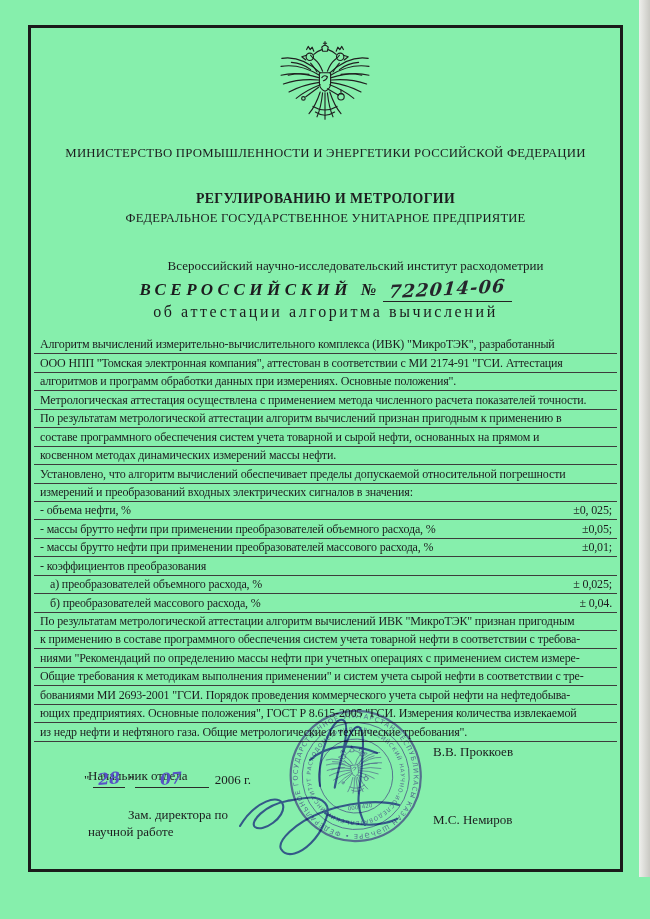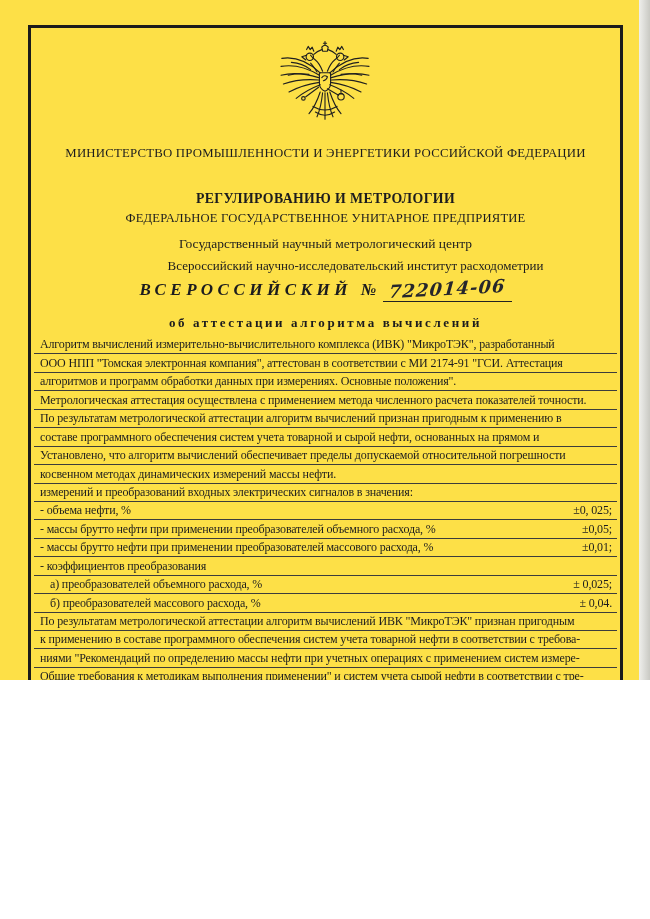--- a/index.html
+++ b/index.html
@@ -1,36 +1,36 @@
 <!DOCTYPE html>
 <html><head>
 <meta charset="utf-8">
 <style>
   html,body{margin:0;padding:0;background:#ffffff;}
-  .page{position:relative;width:650px;height:680px;background:#fde047;overflow:hidden;
+  .page{position:relative;width:650px;height:919px;background:#86efac;overflow:hidden;
         font-family:"Liberation Serif","DejaVu Serif",serif;color:#1c1c1e;}
   .scan-edge{position:absolute;right:0;top:42;width:11px;height:877px;
              background:linear-gradient(to right,#efefec,#c9c9c3);}
   .frame{position:absolute;left:28px;top:25px;width:595px;height:847px;
          border:3px solid #1b1b1b;box-sizing:border-box;}
   .ctr{position:absolute;left:28px;width:595px;text-align:center;white-space:nowrap;}
   .emblem{position:absolute;left:277px;top:30px;}
   .h-min{top:146px;font-size:12.8px;letter-spacing:.2px;}
   .h-ag1{top:170px;font-size:13.8px;font-weight:bold;letter-spacing:.4px;}
   .h-ag2{top:191px;font-size:13.8px;font-weight:bold;letter-spacing:.4px;}
   .h-ent{top:211px;font-size:12.6px;letter-spacing:.2px;}
   .h-ctr{top:236px;font-size:13.5px;}
   .h-inst{top:258px;font-size:13px;padding-left:30px;}
   .title-row{top:278px;font-size:17px;font-weight:bold;font-style:italic;letter-spacing:4.5px;}
   .hand{font-style:italic;font-family:"DejaVu Serif",serif;}
   .cert-num-wrap{display:inline-block;border-bottom:1.6px solid #222;padding:0 6px 1px 6px;
                  margin-left:2px;letter-spacing:1px;}
   .cert-num{display:inline-block;font-size:18px;font-weight:bold;color:#26262c;
             transform:rotate(-3deg) skewX(-8deg);}
-  .subtitle{top:315px;font-size:13px;font-weight:bold;letter-spacing:2.6px;}
+  .subtitle{top:303px;font-size:16px;font-weight:normal;letter-spacing:2.6px;}
   .body-lines{position:absolute;left:34px;top:336px;width:583px;}
   .bline{display:flex;align-items:flex-end;height:16.45px;border-bottom:1px solid #3c3c3c;
          padding:0 5px 1px 6px;font-size:12px;letter-spacing:-0.15px;white-space:nowrap;}
   .bline.ind{padding-left:16px;justify-content:flex-end;}
   .bl-val{margin-left:auto;padding-left:8px;}
   .sig-label{position:absolute;font-size:13px;white-space:nowrap;}
   .date-row{position:absolute;left:84px;top:772px;font-size:13px;display:flex;
             align-items:flex-end;white-space:nowrap;}
   .date-slot{display:inline-block;border-bottom:1.2px solid #2b2b2b;text-align:center;
              line-height:10px;padding-bottom:2px;}
@@ -98,21 +98,20 @@
 
   <div class="emblem">
     <svg width="96" height="108" viewBox="0 0 120 112" style="color:#1f1f1f">
       <use href="#eagleArt"></use>
     </svg>
   </div>
 
   <div class="ctr h-min">МИНИСТЕРСТВО ПРОМЫШЛЕННОСТИ И ЭНЕРГЕТИКИ РОССИЙСКОЙ ФЕДЕРАЦИИ</div>
   <div class="ctr h-ag2">РЕГУЛИРОВАНИЮ И МЕТРОЛОГИИ</div>
   <div class="ctr h-ent">ФЕДЕРАЛЬНОЕ ГОСУДАРСТВЕННОЕ УНИТАРНОЕ ПРЕДПРИЯТИЕ</div>
-  <div class="ctr h-ctr">Государственный научный метрологический центр</div>
   <div class="ctr h-inst">Всероссийский научно-исследовательский институт расходометрии</div>
 
   <div class="ctr title-row">
     <span>ВСЕРОССИЙСКИЙ №</span><span class="cert-num-wrap"><span class="cert-num hand">722014-06</span></span>
   </div>
   <div class="ctr subtitle">об аттестации алгоритма вычислений</div>
 
   <div class="body-lines">
       <div class="bline">
         <span class="bl-text">Алгоритм вычислений измерительно-вычислительного комплекса (ИВК) "МикроТЭК", разработанный</span>
@@ -126,24 +125,24 @@
       <div class="bline">
         <span class="bl-text">Метрологическая аттестация осуществлена с применением метода численного расчета показателей точности.</span>
       </div>
       <div class="bline">
         <span class="bl-text">По результатам метрологической аттестации алгоритм вычислений признан пригодным к применению в</span>
       </div>
       <div class="bline">
         <span class="bl-text">составе программного обеспечения систем учета товарной и сырой нефти, основанных на прямом и</span>
       </div>
       <div class="bline">
+        <span class="bl-text">косвенном методах динамических измерений массы нефти.</span>
+      </div>
+      <div class="bline">
         <span class="bl-text">Установлено, что алгоритм вычислений обеспечивает пределы допускаемой относительной погрешности</span>
-      </div>
-      <div class="bline">
-        <span class="bl-text">косвенном методах динамических измерений массы нефти.</span>
       </div>
       <div class="bline">
         <span class="bl-text">измерений и преобразований входных электрических сигналов в значения:</span>
       </div>
       <div class="bline">
         <span class="bl-text">- объема нефти, %</span>
         <span class="bl-val">±0, 025;</span>
       </div>
       <div class="bline">
         <span class="bl-text">- массы брутто нефти при применении преобразователей объемного расхода, %</span>

